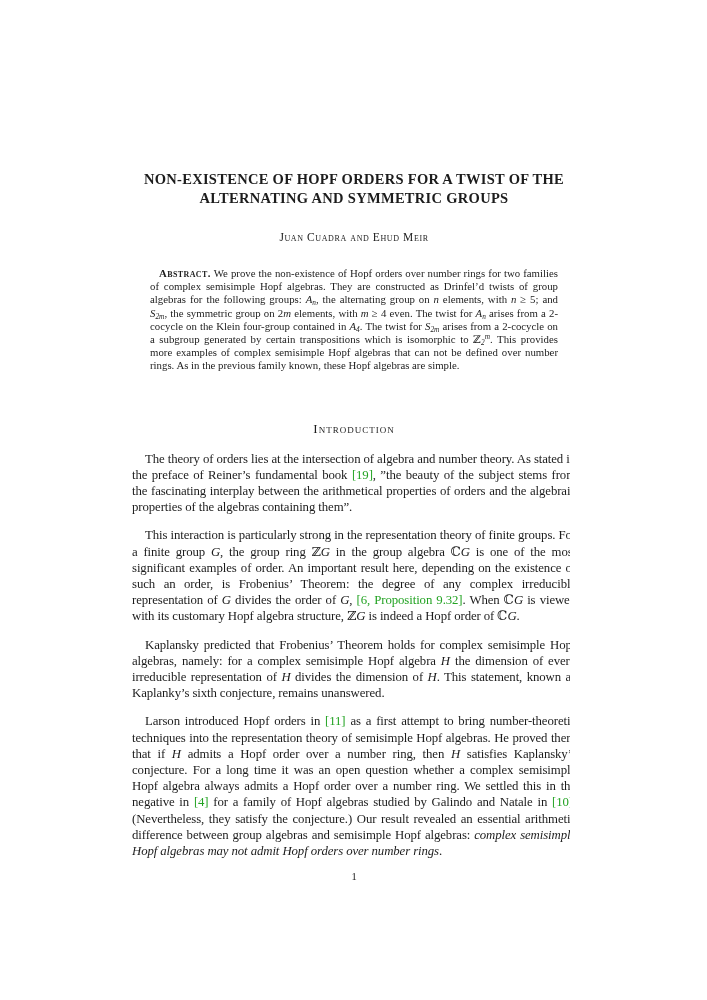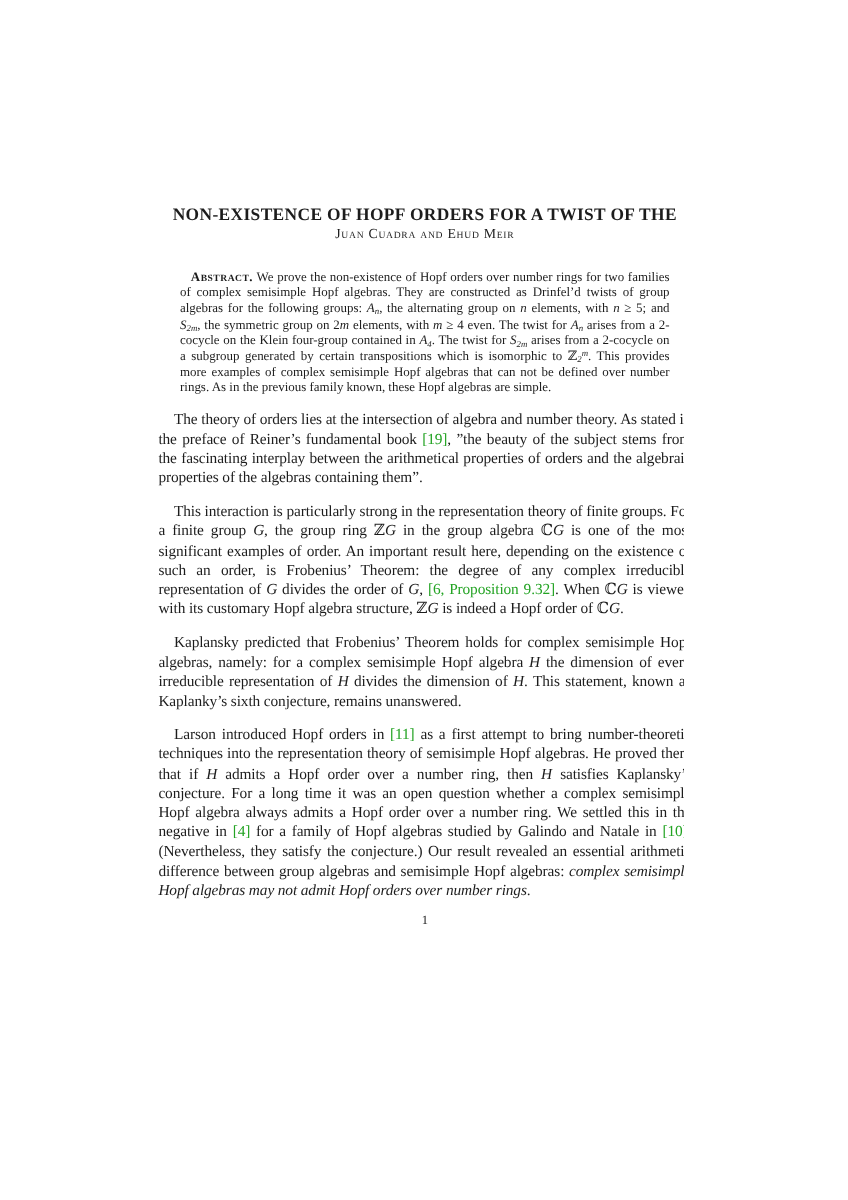--- a/index.html
+++ b/index.html
@@ -16,20 +16,21 @@
     left:120px;top:170px;width:468px;
   }
   .title{
     text-align:center;
     font-weight:bold;
     font-size:14.5px;
     line-height:19px;
     letter-spacing:0.3px;
   }
   .authors{
+    margin-top:23px;
     text-align:center;
     font-variant:small-caps;
     font-size:11.5px;
     letter-spacing:0.6px;
   }
   .abstract{
     margin-top:24px;
     padding:0 30px;
     font-size:10.8px;
     line-height:13.2px;
@@ -70,26 +71,28 @@
   }
 </style>
 </head>
 <body>
 
 <div class="page">
   <div class="content">
 
     <div class="title">
       <div>NON-EXISTENCE OF HOPF ORDERS FOR A TWIST OF THE</div>
+      <div>ALTERNATING AND SYMMETRIC GROUPS</div>
     </div>
 
     <div class="authors">Juan Cuadra and Ehud Meir</div>
 
     <p class="abstract"><span class="abstract-label">Abstract.</span><span><span> We prove the non-existence of Hopf orders over number rings for two families of complex semisimple Hopf algebras. They are constructed as Drinfel’d twists of group algebras for the following groups: </span><span class="mathvar">A</span><sub>n</sub><span>, the alternating group on </span><span class="mathvar">n</span><span> elements, with </span><span class="mathvar">n</span><span> ≥ 5; and </span><span class="mathvar">S</span><sub>2m</sub><span>, the symmetric group on 2</span><span class="mathvar">m</span><span> elements, with </span><span class="mathvar">m</span><span> ≥ 4 even. The twist for </span><span class="mathvar">A</span><sub>n</sub><span> arises from a 2-cocycle on the Klein four-group contained in </span><span class="mathvar">A</span><sub>4</sub><span>. The twist for </span><span class="mathvar">S</span><sub>2m</sub><span> arises from a 2-cocycle on a subgroup generated by certain transpositions which is isomorphic to ℤ</span><sub>2</sub><sup>m</sup><span>. This provides more examples of complex semisimple Hopf algebras that can not be defined over number rings. As in the previous family known, these Hopf algebras are simple.</span></span></p>
 
+    <div class="section-heading">Introduction</div>
 
     <p class="para"><span>The theory of orders lies at the intersection of algebra and number theory. As stated in the preface of Reiner’s fundamental book </span><span class="cite">[19]</span><span>, ”the beauty of the subject stems from the fascinating interplay between the arithmetical properties of orders and the algebraic properties of the algebras containing them”.</span></p>
     <p class="para"><span>This interaction is particularly strong in the representation theory of finite groups. For a finite group </span><span class="mathvar">G</span><span>, the group ring ℤ</span><span class="mathvar">G</span><span> in the group algebra ℂ</span><span class="mathvar">G</span><span> is one of the most significant examples of order. An important result here, depending on the existence of such an order, is Frobenius’ Theorem: the degree of any complex irreducible representation of </span><span class="mathvar">G</span><span> divides the order of </span><span class="mathvar">G</span><span>, </span><span class="cite">[6, Proposition 9.32]</span><span>. When ℂ</span><span class="mathvar">G</span><span> is viewed with its customary Hopf algebra structure, ℤ</span><span class="mathvar">G</span><span> is indeed a Hopf order of ℂ</span><span class="mathvar">G</span><span>.</span></p>
     <p class="para"><span>Kaplansky predicted that Frobenius’ Theorem holds for complex semisimple Hopf algebras, namely: for a complex semisimple Hopf algebra </span><span class="mathvar">H</span><span> the dimension of every irreducible representation of </span><span class="mathvar">H</span><span> divides the dimension of </span><span class="mathvar">H</span><span>. This statement, known as Kaplanky’s sixth conjecture, remains unanswered.</span></p>
     <p class="para"><span>Larson introduced Hopf orders in </span><span class="cite">[11]</span><span> as a first attempt to bring number-theoretic techniques into the representation theory of semisimple Hopf algebras. He proved there that if </span><span class="mathvar">H</span><span> admits a Hopf order over a number ring, then </span><span class="mathvar">H</span><span> satisfies Kaplansky’s conjecture. For a long time it was an open question whether a complex semisimple Hopf algebra always admits a Hopf order over a number ring. We settled this in the negative in </span><span class="cite">[4]</span><span> for a family of Hopf algebras studied by Galindo and Natale in </span><span class="cite">[10]</span><span>. (Nevertheless, they satisfy the conjecture.) Our result revealed an essential arithmetic difference between group algebras and semisimple Hopf algebras: </span><span class="emph">complex semisimple Hopf algebras may not admit Hopf orders over number rings</span><span>.</span></p>
 
     <div class="page-number">1</div>
 
   </div>
 </div>

